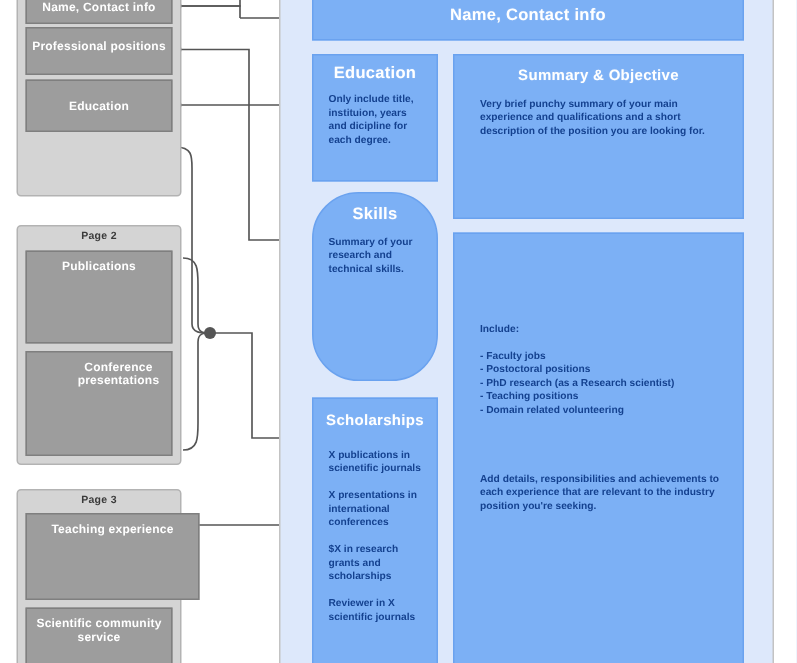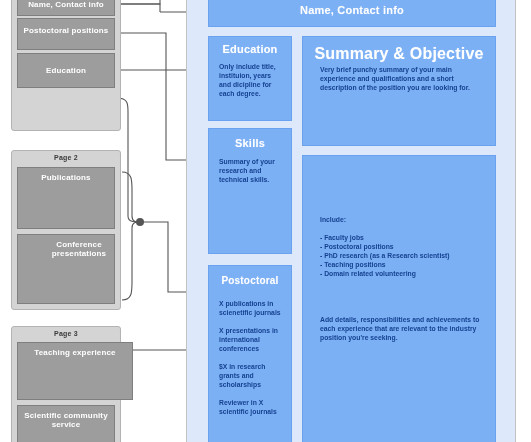--- a/index.html
+++ b/index.html
@@ -127,27 +127,27 @@
     </div>
 
     <div class="blue-card" style="left:21px;top:37px;width:84px;height:85px;">
       <div class="head" style="top:6px;font-size:11px;">Education</div>
       <div class="body" style="left:10px;right:9px;top:26px;font-size:6.8px;">
         <div class="blk">Only include title, instituion, years and dicipline for each degree.</div>
       </div>
     </div>
 
     <div class="blue-card" style="left:115px;top:37px;width:194px;height:110px;">
-      <div class="head" style="top:8px;font-size:16px;">Summary &amp; Objective</div>
+      <div class="head" style="top:8px;font-size:10px;">Summary &amp; Objective</div>
       <div class="body" style="left:17px;right:14px;top:29px;font-size:6.8px;">
         <div class="blk">Very brief punchy summary of your main experience and qualifications and a short description of the position you are looking for.</div>
       </div>
     </div>
 
-    <div class="blue-card" style="left:21px;top:129px;width:84px;height:126px;">
+    <div class="blue-card" style="left:21px;top:129px;width:84px;height:126px;border-radius:31px;">
       <div class="head" style="top:8px;font-size:11px;">Skills</div>
       <div class="body" style="left:10px;right:9px;top:29px;font-size:6.8px;">
         <div class="blk">Summary of your research and technical skills.</div>
       </div>
     </div>
 
     <div class="blue-card" style="left:115px;top:156px;width:194px;height:294px;">
       <div class="body" style="left:17px;right:14px;top:60px;font-size:6.8px;">
         <div class="blk">Include:</div>
         <div class="blk">
@@ -156,38 +156,38 @@
           <div>- PhD research (as a Research scientist)</div>
           <div>- Teaching positions</div>
           <div>- Domain related volunteering</div>
         </div>
         <div class="spacer-tall"></div>
         <div class="blk">Add details, responsibilities and achievements to each experience that are relevant to the industry position you're seeking.</div>
       </div>
     </div>
 
     <div class="blue-card" style="left:21px;top:266px;width:84px;height:184px;">
-      <div class="head" style="top:9px;font-size:10px;">Postoctoral</div>
+      <div class="head" style="top:9px;font-size:10px;">Scholarships</div>
       <div class="body" style="left:10px;right:7px;top:34px;font-size:6.8px;">
         <div class="blk">X publications in scienetific journals</div>
         <div class="blk">X presentations in international conferences</div>
         <div class="blk">$X in research grants and scholarships</div>
         <div class="blk">Reviewer in X scientific journals</div>
       </div>
     </div>
 
   </div>
 
   <div class="page-group" style="left:11px;top:-14px;width:110px;height:145px;">
   </div>
   <div class="gray-card" style="left:17px;top:-10px;width:98px;height:26px;">
     <div class="lbl" style="top:9px;">Name, Contact info</div>
   </div>
   <div class="gray-card" style="left:17px;top:18px;width:98px;height:32px;">
-    <div class="lbl" style="top:7px;">Postoctoral positions</div>
+    <div class="lbl" style="top:7px;">Professional positions</div>
   </div>
   <div class="gray-card" style="left:17px;top:53px;width:98px;height:35px;">
     <div class="lbl" style="top:12px;">Education</div>
   </div>
 
   <div class="page-group" style="left:11px;top:150px;width:110px;height:160px;">
     <div class="page-title">Page 2</div>
   </div>
   <div class="gray-card" style="left:17px;top:167px;width:98px;height:62px;">
     <div class="lbl" style="top:5px;">Publications</div>

